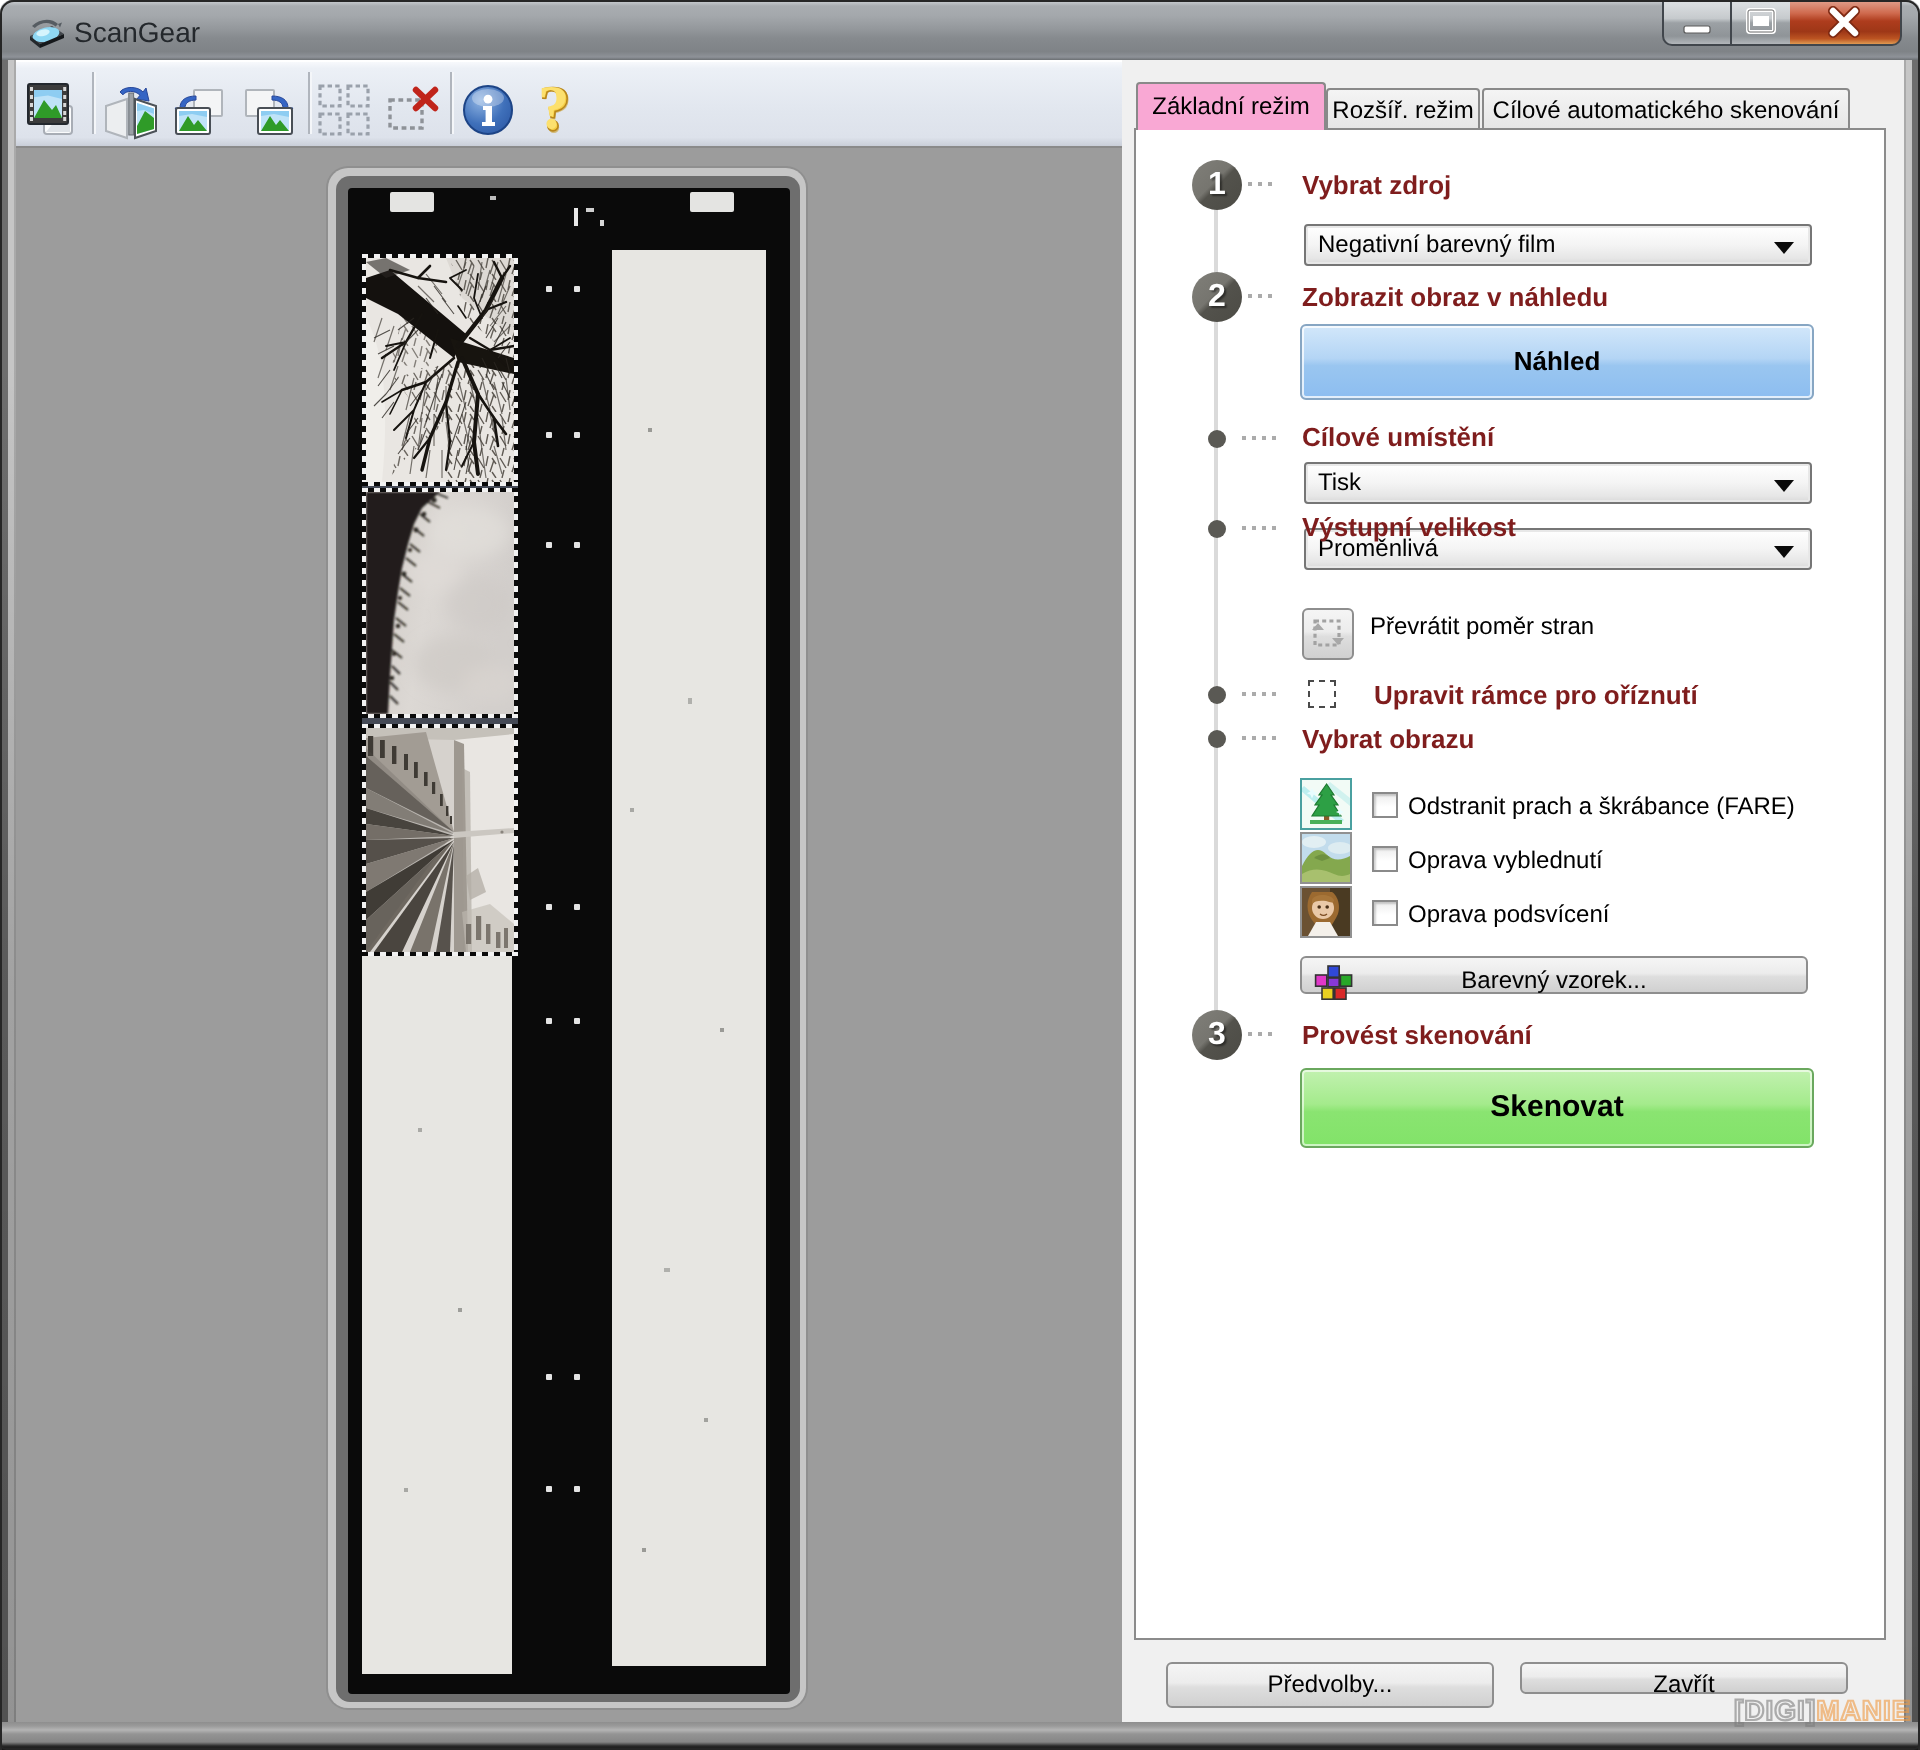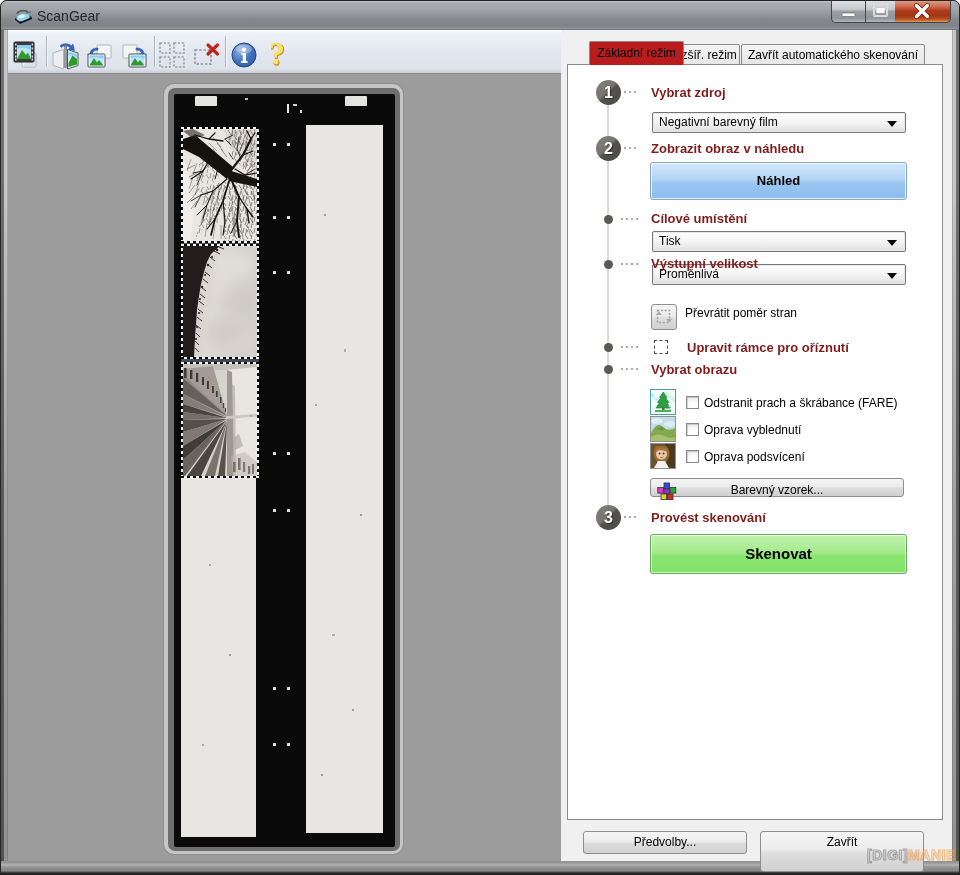--- a/index.html
+++ b/index.html
@@ -43,21 +43,21 @@
   .shot{background:#0d0d0d;}
   .ants{position:absolute;left:0;top:0;right:0;bottom:0;
     background:
       repeating-linear-gradient(90deg,#f2f2f2 0 3px,#0a0a0a 3px 6px) left top/100% 2px no-repeat,
       repeating-linear-gradient(90deg,#0a0a0a 0 3px,#f2f2f2 3px 6px) left bottom/100% 2px no-repeat,
       repeating-linear-gradient(0deg,#f2f2f2 0 3px,#0a0a0a 3px 6px) left top/2px 100% no-repeat,
       repeating-linear-gradient(0deg,#0a0a0a 0 3px,#f2f2f2 3px 6px) right top/2px 100% no-repeat;}
   .shot>svg{position:absolute;left:2px;top:2px;}
   
   .tab{box-sizing:border-box;border:1px solid #898989;font-size:12px;color:#000;text-align:center;}
-  #tab1{left:589px;top:41px;width:95px;height:24px;background:#b91c1c;z-index:3;border-bottom:none;border-radius:2px 2px 0 0;line-height:23px;}
+  #tab1{left:568px;top:41px;width:95px;height:24px;background:#f9a8d4;z-index:3;border-bottom:none;border-radius:2px 2px 0 0;line-height:23px;}
   #tab2{left:663px;top:44px;width:77px;height:21px;background:linear-gradient(180deg,#f4f4f4,#e6e6e6);border-radius:2px 2px 0 0;line-height:20px;}
   #tab3{left:741px;top:44px;width:184px;height:21px;background:linear-gradient(180deg,#f4f4f4,#e6e6e6);border-radius:2px 2px 0 0;line-height:20px;}
   #panel{left:567px;top:64px;width:376px;height:756px;background:#fff;border:1px solid #8b8b8b;box-sizing:border-box;}
   #vline{left:607px;top:92px;width:2px;height:426px;background:#dadada;z-index:2;}
   .stepc{width:25px;height:25px;border-radius:50%;z-index:3;
     background:linear-gradient(135deg,#807f79 0%,#76756f 44%,#53524c 52%,#4c4b45 100%);
     color:#fff;font-size:16px;font-weight:bold;text-align:center;line-height:25px;
     text-shadow:1px 1px 1px rgba(0,0,0,0.45);}
   .bull{width:9px;height:9px;border-radius:50%;background:#5a5954;z-index:3;}
   .dots{height:2px;z-index:2;background:repeating-linear-gradient(90deg,#ababab 0 2px,transparent 2px 5px);}
@@ -403,21 +403,21 @@
           </svg>
           <div class="ants"></div>
         </div>
       </div>
     </div>
   </div>
 
   <div class="abs" id="panel"></div>
   <div class="abs tab" id="tab1">Základní režim</div>
   <div class="abs tab" id="tab2">Rozšíř. režim</div>
-  <div class="abs tab" id="tab3">Zavřít automatického skenování</div>
+  <div class="abs tab" id="tab3">Cílové automatického skenování</div>
 
   <div class="abs" id="vline"></div>
   <div class="abs stepc" style="left:596px;top:80px;">1</div>
   <div class="abs stepc" style="left:596px;top:136px;">2</div>
   <div class="abs stepc" style="left:596px;top:505px;">3</div>
   <div class="abs bull" style="left:604px;top:215px;"></div>
   <div class="abs bull" style="left:604px;top:260px;"></div>
   <div class="abs bull" style="left:604px;top:343px;"></div>
   <div class="abs bull" style="left:604px;top:365px;"></div>
   <div class="abs dots" style="left:624px;top:91px;width:14px;"></div>
@@ -502,15 +502,15 @@
         <rect x="10.4" y="12" width="5.6" height="5.6" fill="#d82828"></rect>
         <rect x="7" y="7" width="5.6" height="4.4" fill="#8838d8"></rect>
       </g>
     </svg>
   </div>
 
   <div class="abs blab" style="left:651px;top:510px;">Provést skenování</div>
   <div class="abs" id="skenovat">Skenovat</div>
 
   <div class="abs btn" style="left:583px;top:831px;width:164px;height:23px;line-height:21px;">Předvolby...</div>
-  <div class="abs btn" style="left:760px;top:831px;width:164px;height:41px;line-height:21px;">Zavřít</div>
+  <div class="abs btn" style="left:760px;top:831px;width:164px;height:16px;line-height:21px;">Zavřít</div>
   <div class="abs" id="wm">[DIGI]<b>MANIE</b></div>
 </div>
 
 </body></html>

